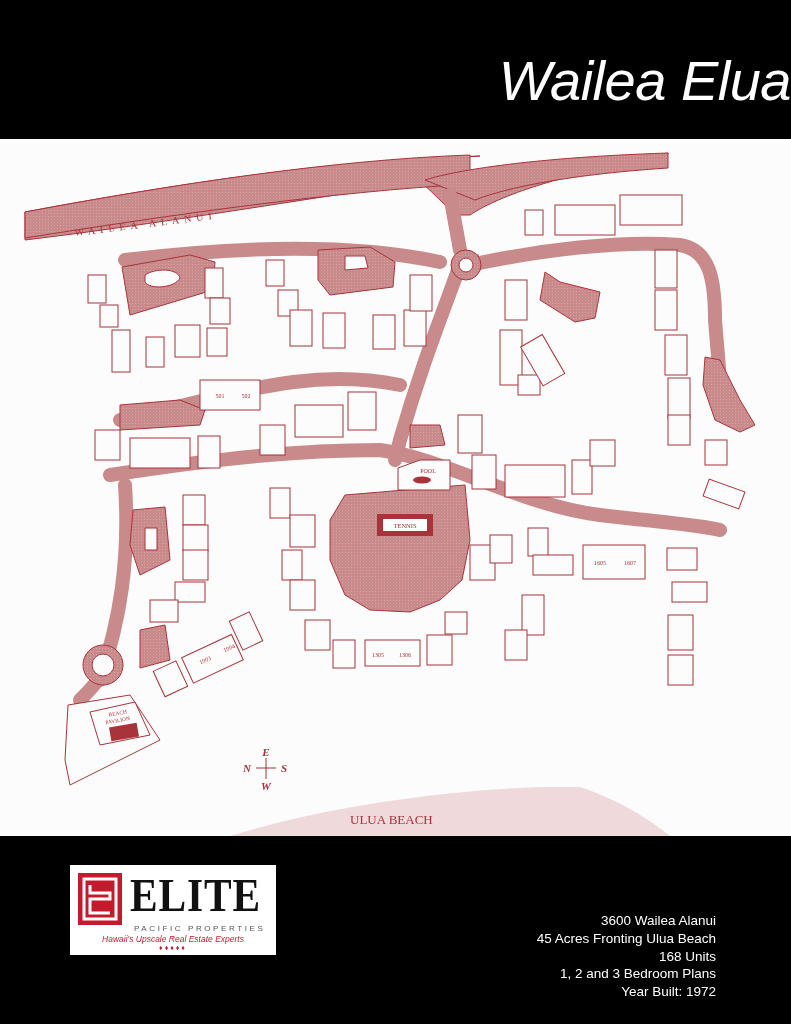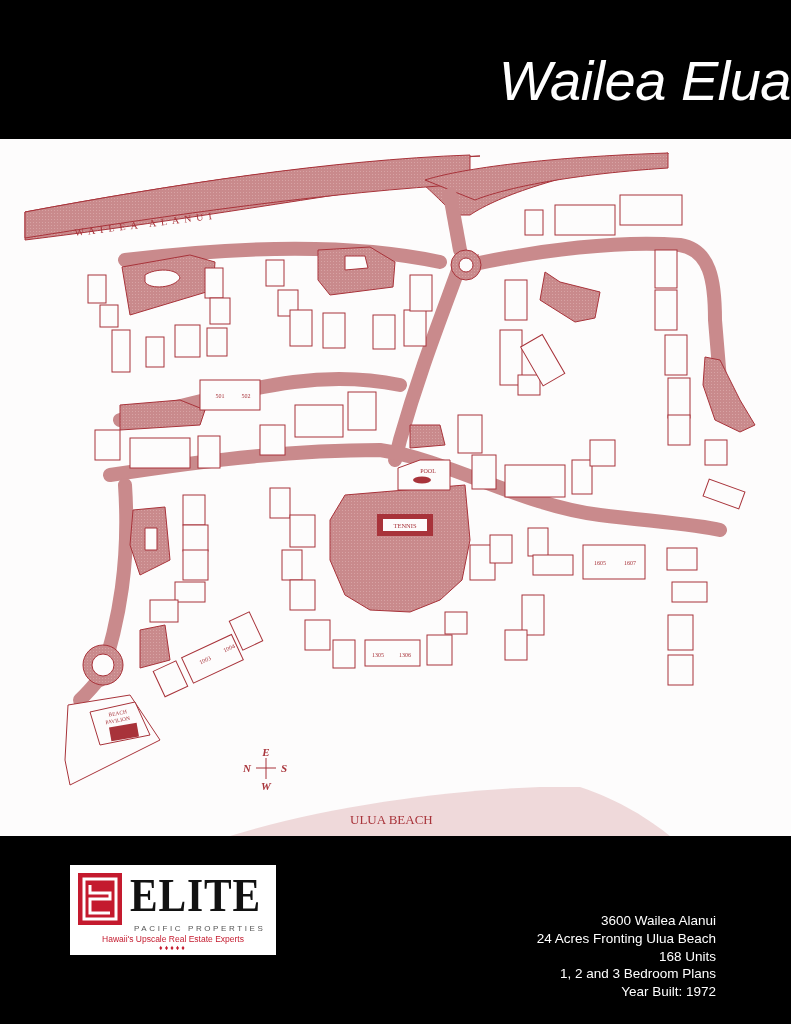--- a/index.html
+++ b/index.html
@@ -10,21 +10,21 @@
     font-family: Liberation Sans, sans-serif; font-style: italic; font-size: 56px; letter-spacing: -0.5px; }
   .map { position: absolute; left: 0; top: 139px; width: 791px; height: 697px; background: #fdfcfc; overflow: hidden; }
   .map svg { position: absolute; left: 0; top: 0; }
   .footer { position: absolute; left: 0; top: 836px; width: 791px; height: 164px; background: #000; padding-left: 16px; }
   .logo { position: absolute; left: 70px; top: 29px; width: 206px; height: 90px; background: #fff; }
   .logo-mark { position: absolute; left: 8px; top: 8px; width: 44px; height: 52px; background: #c41a2e; }
   .logo-word { position: absolute; left: 60px; top: 4px; font-family: "Liberation Serif", serif; font-weight: bold;
     font-size: 46px; line-height: 54px; color: #111; letter-spacing: 1px; transform: scaleX(0.9); transform-origin: left; }
   .logo-sub { position: absolute; left: 64px; top: 59px; font-size: 8px; letter-spacing: 2.6px; color: #555; }
   .logo-tag { position: absolute; left: 0; right: 0; top: 69px; text-align: center; font-size: 8.5px;
-    color: #c41a2e; }
+    font-style: italic; color: #c41a2e; }
   .logo-dots { position: absolute; left: 0; right: 0; top: 79px; text-align: center; font-size: 7px;
     color: #c41a2e; letter-spacing: 2px; }
   .facts { position: absolute; right: 75px; top: 32px; text-align: right; color: #fff; font-size: 13.5px; line-height: 17.8px; margin-top: 44px; }
   .facts div { white-space: nowrap; }
   .lbl { font-family: "Liberation Serif", serif; fill: #a8333a; }
 </style>
 </head>
 <body>
 
 <div class="header">
@@ -200,18 +200,18 @@
         <path d="M6,6 H38 V46 H6 Z M12,12 V20 H32 V26 H12 V40 H32" fill="none" stroke="#fff" stroke-width="3"></path>
       </svg>
     </div>
     <div class="logo-word">ELITE</div>
     <div class="logo-sub">PACIFIC PROPERTIES</div>
     <div class="logo-tag">Hawaii's Upscale Real Estate Experts</div>
     <div class="logo-dots">♦♦♦♦♦</div>
   </div>
   <div class="facts">
     <div>3600 Wailea Alanui</div>
-    <div>24 Acres Fronting Ulua Beach</div>
+    <div>45 Acres Fronting Ulua Beach</div>
     <div>168 Units</div>
     <div>1, 2 and 3 Bedroom Plans</div>
     <div>Year Built: 1972</div>
   </div>
 </div>
 
 </body></html>

